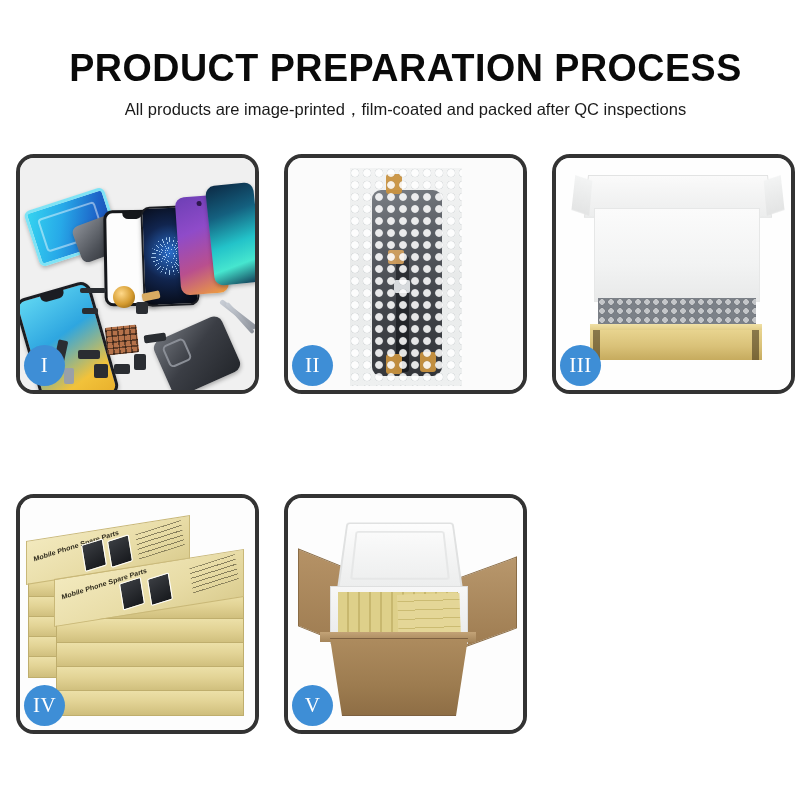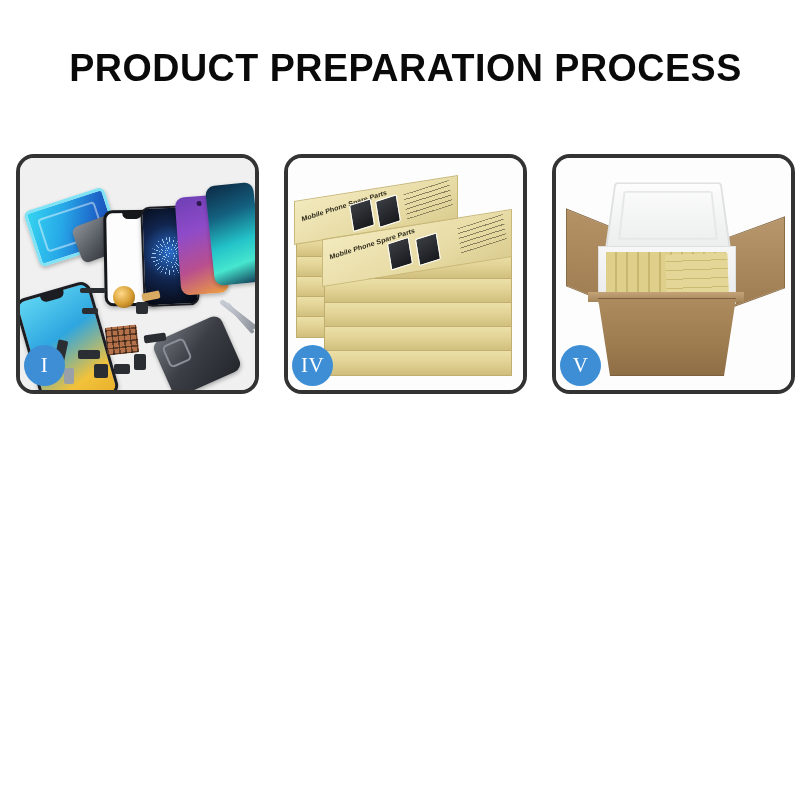--- a/index.html
+++ b/index.html
@@ -405,20 +405,21 @@
     border-radius:1px;
   }
   .p6 .tape-a { left:42px; top:96px; transform: rotate(8deg); }
   .p6 .tape-b { left:44px; top:168px; transform: rotate(8deg); }
 </style>
 </head>
 <body>
 
 <div id="header">
   <h1 id="page-title">PRODUCT PREPARATION PROCESS</h1>
+  <p id="page-subtitle">All products are image-printed，film-coated and packed after QC inspections</p>
 </div>
 
 <div id="panel-grid">
 
   <div class="panel p1">
     <div class="panel-photo">
       <div class="scr scr-teal"></div>
       <div class="scr scr-gray"></div>
       <div class="scr scr-white"></div>
       <div class="scr scr-dark"></div>
@@ -438,21 +439,46 @@
       <div class="part" style="left:114px; top:196px; width:12px; height:16px;"></div>
       <div class="part lt" style="left:44px;  top:210px; width:10px; height:16px;"></div>
       <div class="part" style="left:124px; top:176px; width:22px; height:8px; transform:rotate(-8deg);"></div>
       <div class="part" style="left:36px;  top:182px; width:10px; height:24px; transform:rotate(12deg);"></div>
       <div class="tweezer"></div>
       <div class="tweezer2"></div>
     </div>
     <div class="badge">I</div>
   </div>
 
-
+  <div class="panel p2">
+    <div class="panel-photo">
+      <div class="bag">
+        <div class="screen"></div>
+        <div class="flex"></div>
+        <div class="ic"></div>
+        <div class="tape"></div>
+        <div class="conn" style="left:36px; top:6px;"></div>
+        <div class="conn" style="left:36px; top:186px;"></div>
+        <div class="conn" style="left:70px; top:184px;"></div>
+        <div class="bubbles"></div>
+      </div>
+    </div>
+    <div class="badge">II</div>
+  </div>
+
+  <div class="panel p3">
+    <div class="panel-photo">
+      <div class="lid"></div>
+      <div class="foam"></div>
+      <div class="wrap"></div>
+      <div class="box-rim"></div>
+      <div class="box-front"></div>
+    </div>
+    <div class="badge">III</div>
+  </div>
 
   <div class="panel p4">
     <div class="panel-photo">
 
       <div class="stackbox" style="left:8px;  top:58px;  width:108px; height:20px;"></div>
       <div class="stackbox" style="left:8px;  top:78px;  width:108px; height:20px;"></div>
       <div class="stackbox" style="left:8px;  top:98px;  width:108px; height:20px;"></div>
       <div class="stackbox" style="left:8px;  top:118px; width:108px; height:20px;"></div>
       <div class="stackbox" style="left:8px;  top:138px; width:108px; height:20px;"></div>
       <div class="stackbox" style="left:8px;  top:158px; width:108px; height:20px;"></div>

